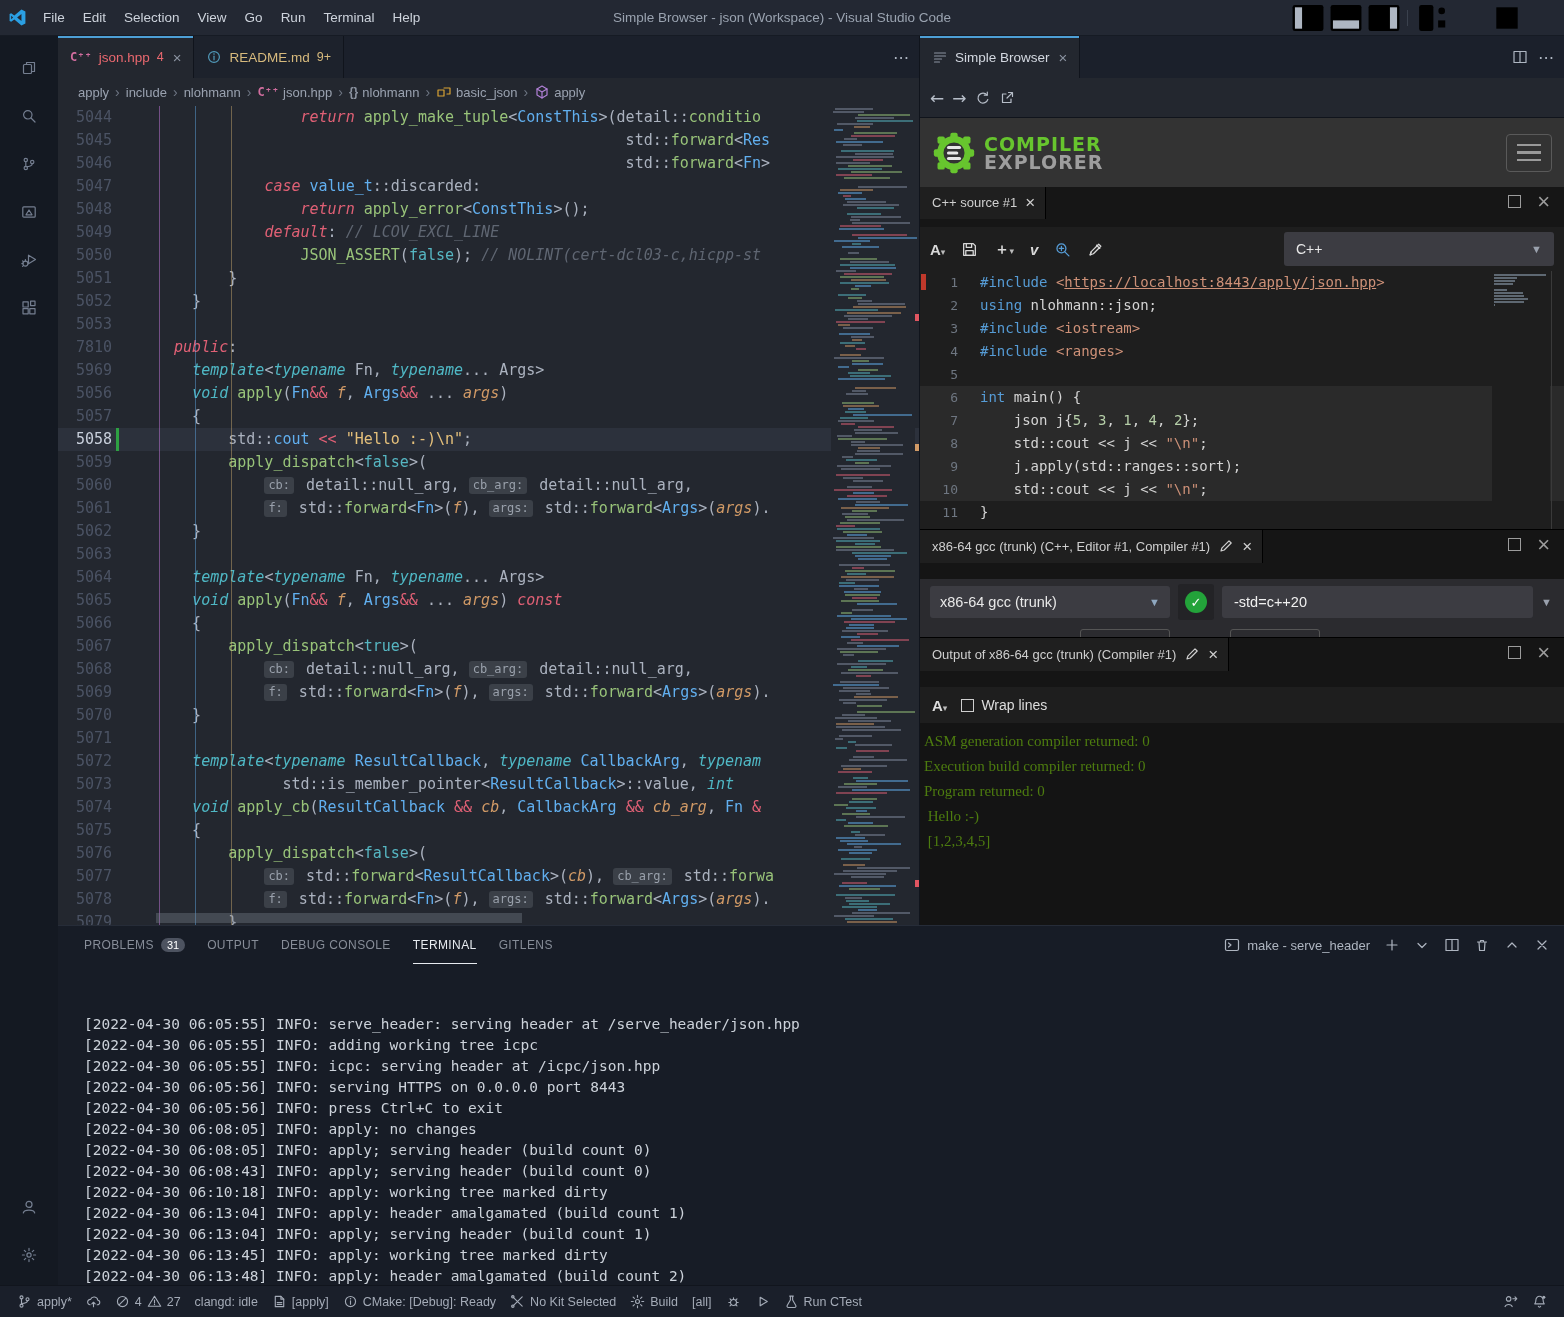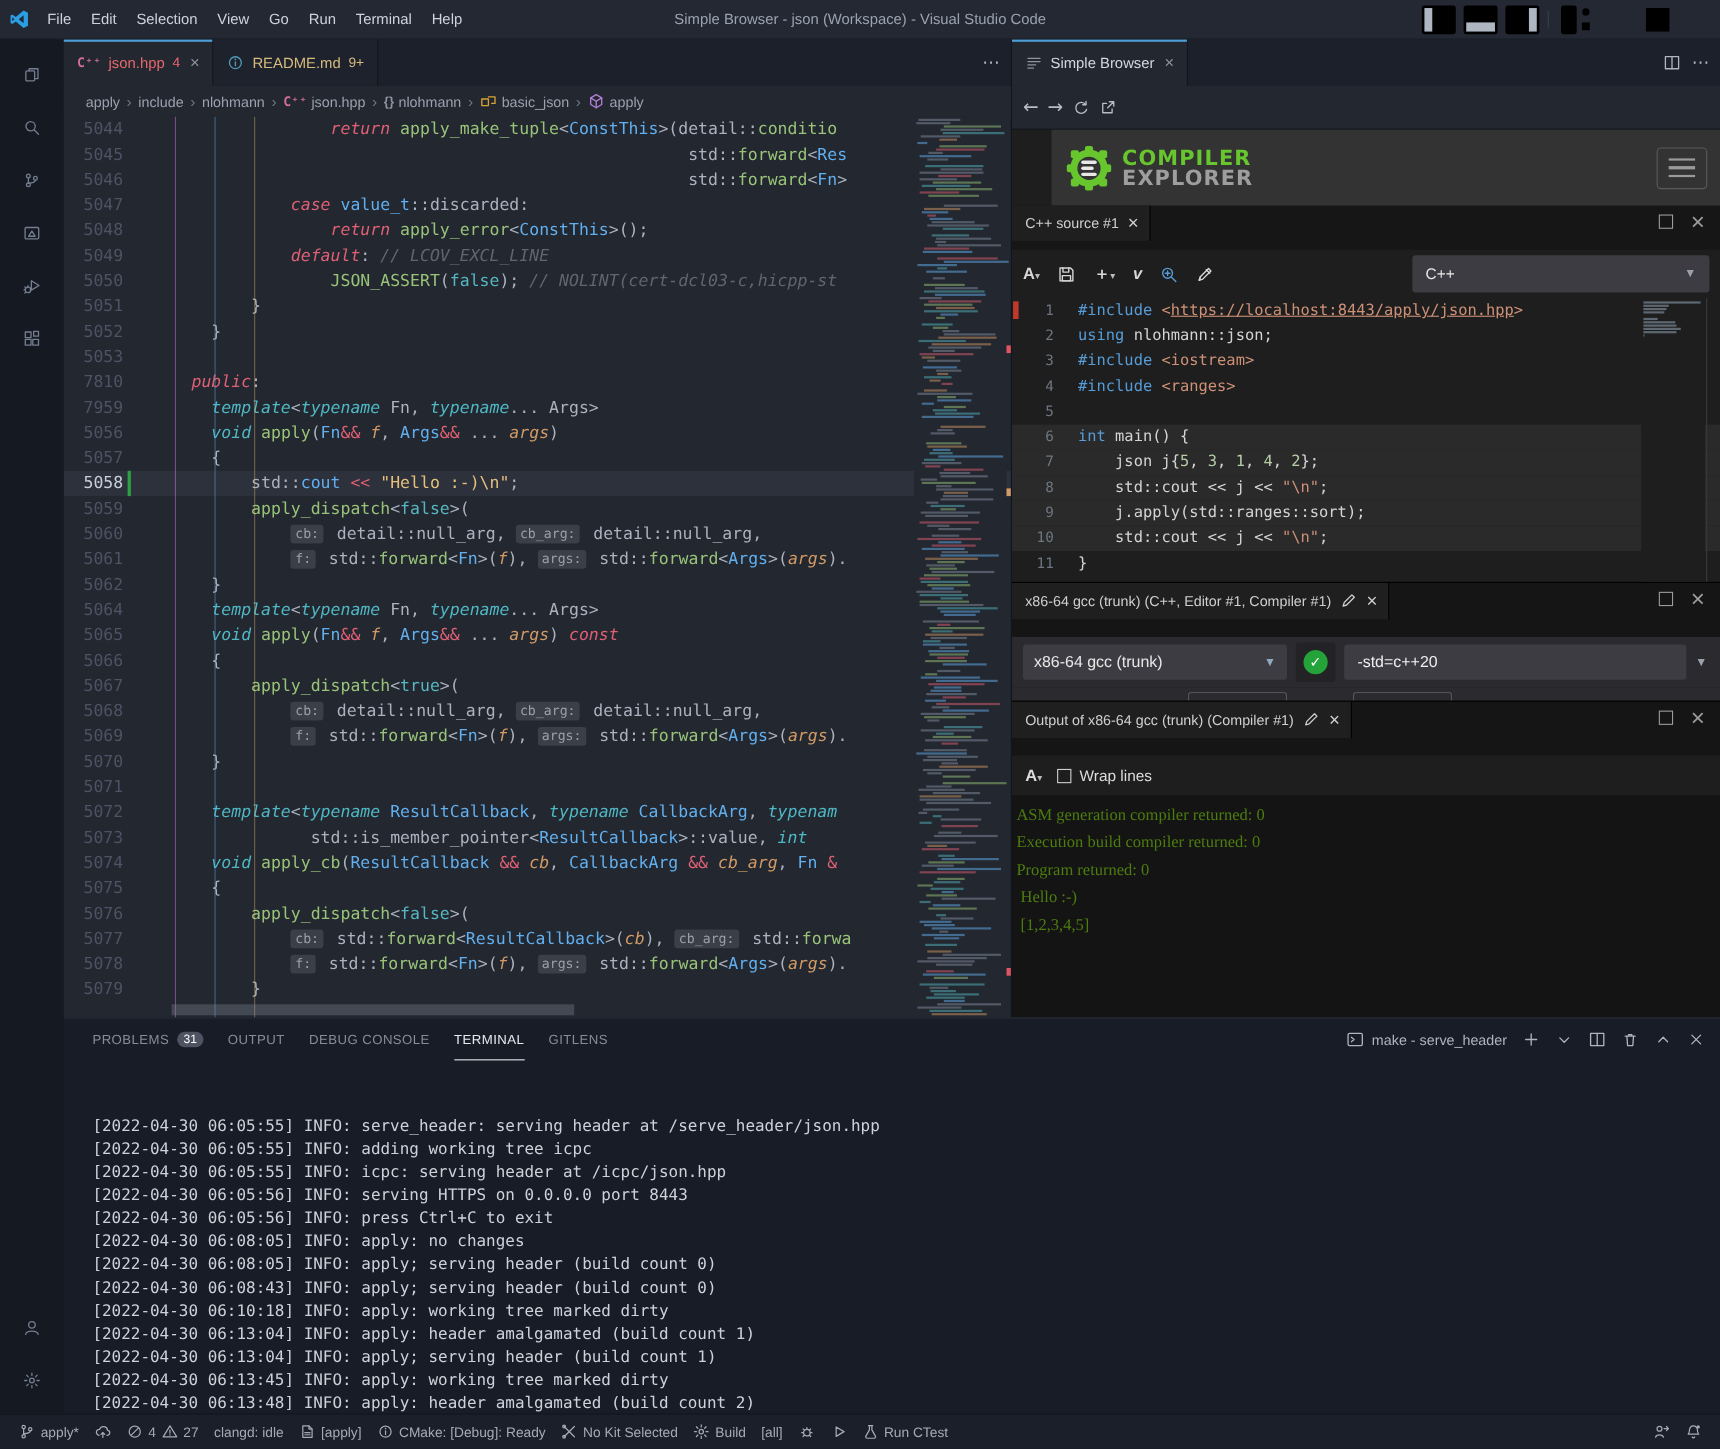--- a/index.html
+++ b/index.html
@@ -56,21 +56,21 @@
   #ovr { position:absolute; top:0; right:0; width:4px; bottom:0; }
   #hscroll { position:absolute; left:98px; bottom:2px; width:366px; height:10px; background:rgba(130,138,150,.35); }
 
   
   #browser { width:644px; display:flex; flex-direction:column; background:#23272f; min-width:0;}
   #bnav { height:40px; background:#23272f; display:flex; align-items:center; gap:8px; padding:0 10px; color:#b6bdc8; border-bottom:1px solid #10141c;}
   #url-box { flex:1; height:26px; background:#1a1e28; border:1px solid #2c323e; color:#c7cdd7; font-size:13.5px; display:flex; align-items:center; padding:0 10px; }
   .nav-arrow { font-size:17px; font-family:"DejaVu Sans",sans-serif; }
 
   #ce { flex:1; background:#1e1e1e; display:flex; flex-direction:column; min-height:0; color:#ccc; }
-  #ce-header { height:69px; background:#333333; display:flex; align-items:center; padding:0 12px;margin-left:36px; }
+  #ce-header { height:69px; background:#333333; display:flex; align-items:center; padding:0 12px; }
   #ce-burger { margin-left:auto; width:46px; height:38px; border:1px solid #5a5a5a; border-radius:4px; display:flex; flex-direction:column; justify-content:center; gap:5px; align-items:center;}
   #ce-burger i { display:block; width:24px; height:2.5px; background:#9a9a9a; }
   .gear-logo { width:44px; height:44px; }
   .logo-txt { margin-left:8px; font-weight:bold; font-size:19px; line-height:18px; letter-spacing:1px; font-family:"DejaVu Sans",sans-serif;}
   .logo-top { color:#67c52e; } .logo-bot { color:#9e9e9e; }
 
   .ce-tabrow { height:40px; background:#161616; display:flex; align-items:flex-start; }
   .ce-tab { background:#1f1f1f; color:#cfcfcf; font-size:13px; padding:8px 10px 9px 12px; display:flex; gap:8px; align-items:center; border-right:1px solid #000; }
   .ce-winbtns { margin-left:auto; display:flex; gap:16px; padding:8px 14px 0 0; color:#9c9c9c; align-items:center; }
   .sq { width:13px; height:13px; border:1.4px solid #9c9c9c; display:inline-block; }
@@ -357,28 +357,29 @@
               <div class="cline"><span class="ln">5045</span><span class="lnpad"></span><span class="sg-t">                                                    </span><span class="sg-t">std::</span><span class="sg-f">forward</span><span class="sg-t">&lt;</span><span class="sg-y">Res</span></div>
               <div class="cline"><span class="ln">5046</span><span class="lnpad"></span><span class="sg-t">                                                    </span><span class="sg-t">std::</span><span class="sg-f">forward</span><span class="sg-t">&lt;</span><span class="sg-y">Fn</span><span class="sg-t">&gt;</span></div>
               <div class="cline"><span class="ln">5047</span><span class="lnpad"></span><span class="sg-t">            </span><span class="sg-k">case</span><span class="sg-t"> </span><span class="sg-y">value_t</span><span class="sg-t">::discarded:</span></div>
               <div class="cline"><span class="ln">5048</span><span class="lnpad"></span><span class="sg-t">                </span><span class="sg-k">return</span><span class="sg-t"> </span><span class="sg-f">apply_error</span><span class="sg-t">&lt;</span><span class="sg-y">ConstThis</span><span class="sg-t">&gt;();</span></div>
               <div class="cline"><span class="ln">5049</span><span class="lnpad"></span><span class="sg-t">            </span><span class="sg-k">default</span><span class="sg-t">: </span><span class="sg-m">// LCOV_EXCL_LINE</span></div>
               <div class="cline"><span class="ln">5050</span><span class="lnpad"></span><span class="sg-t">                </span><span class="sg-f">JSON_ASSERT</span><span class="sg-t">(</span><span class="sg-n">false</span><span class="sg-t">); </span><span class="sg-m">// NOLINT(cert-dcl03-c,hicpp-st</span></div>
               <div class="cline"><span class="ln">5051</span><span class="lnpad"></span><span class="sg-t">        }</span></div>
               <div class="cline"><span class="ln">5052</span><span class="lnpad"></span><span class="sg-t">    }</span></div>
               <div class="cline"><span class="ln">5053</span><span class="lnpad"></span></div>
               <div class="cline"><span class="ln">7810</span><span class="lnpad"></span><span class="sg-t">  </span><span class="sg-k">public</span><span class="sg-t">:</span></div>
-              <div class="cline"><span class="ln">7959</span><span class="lnpad"></span><span class="sg-t">    </span><span class="sg-c">template</span><span class="sg-t">&lt;</span><span class="sg-c">typename</span><span class="sg-t"> Fn, </span><span class="sg-c">typename</span><span class="sg-t">... Args&gt;</span></div>
+              <div class="cline"><span class="ln">5969</span><span class="lnpad"></span><span class="sg-t">    </span><span class="sg-c">template</span><span class="sg-t">&lt;</span><span class="sg-c">typename</span><span class="sg-t"> Fn, </span><span class="sg-c">typename</span><span class="sg-t">... Args&gt;</span></div>
               <div class="cline"><span class="ln">5056</span><span class="lnpad"></span><span class="sg-t">    </span><span class="sg-c">void</span><span class="sg-t"> </span><span class="sg-f">apply</span><span class="sg-t">(</span><span class="sg-y">Fn</span><span class="sg-o">&amp;&amp;</span><span class="sg-t"> </span><span class="sg-p">f</span><span class="sg-t">, </span><span class="sg-y">Args</span><span class="sg-o">&amp;&amp;</span><span class="sg-t"> ... </span><span class="sg-p">args</span><span class="sg-t">)</span></div>
               <div class="cline"><span class="ln">5057</span><span class="lnpad"></span><span class="sg-t">    {</span></div>
               <div class="cline cur"><span class="ln">5058</span><span class="lnpad"><span class="gut-add"></span></span><span class="sg-t">        std::</span><span class="sg-y">cout</span><span class="sg-t"> </span><span class="sg-o">&lt;&lt;</span><span class="sg-t"> </span><span class="sg-s">"Hello :-)\n"</span><span class="sg-t">;</span></div>
               <div class="cline"><span class="ln">5059</span><span class="lnpad"></span><span class="sg-t">        </span><span class="sg-f">apply_dispatch</span><span class="sg-t">&lt;</span><span class="sg-n">false</span><span class="sg-t">&gt;(</span></div>
               <div class="cline"><span class="ln">5060</span><span class="lnpad"></span><span class="sg-t">            </span><span class="sg-h">cb:</span><span class="sg-t"> detail::null_arg, </span><span class="sg-h">cb_arg:</span><span class="sg-t"> detail::null_arg,</span></div>
               <div class="cline"><span class="ln">5061</span><span class="lnpad"></span><span class="sg-t">            </span><span class="sg-h">f:</span><span class="sg-t"> std::</span><span class="sg-f">forward</span><span class="sg-t">&lt;</span><span class="sg-y">Fn</span><span class="sg-t">&gt;(</span><span class="sg-p">f</span><span class="sg-t">), </span><span class="sg-h">args:</span><span class="sg-t"> std::</span><span class="sg-f">forward</span><span class="sg-t">&lt;</span><span class="sg-y">Args</span><span class="sg-t">&gt;(</span><span class="sg-p">args</span><span class="sg-t">).</span></div>
               <div class="cline"><span class="ln">5062</span><span class="lnpad"></span><span class="sg-t">    }</span></div>
+              <div class="cline"><span class="ln">5063</span><span class="lnpad"></span></div>
               <div class="cline"><span class="ln">5064</span><span class="lnpad"></span><span class="sg-t">    </span><span class="sg-c">template</span><span class="sg-t">&lt;</span><span class="sg-c">typename</span><span class="sg-t"> Fn, </span><span class="sg-c">typename</span><span class="sg-t">... Args&gt;</span></div>
               <div class="cline"><span class="ln">5065</span><span class="lnpad"></span><span class="sg-t">    </span><span class="sg-c">void</span><span class="sg-t"> </span><span class="sg-f">apply</span><span class="sg-t">(</span><span class="sg-y">Fn</span><span class="sg-o">&amp;&amp;</span><span class="sg-t"> </span><span class="sg-p">f</span><span class="sg-t">, </span><span class="sg-y">Args</span><span class="sg-o">&amp;&amp;</span><span class="sg-t"> ... </span><span class="sg-p">args</span><span class="sg-t">) </span><span class="sg-k">const</span></div>
               <div class="cline"><span class="ln">5066</span><span class="lnpad"></span><span class="sg-t">    {</span></div>
               <div class="cline"><span class="ln">5067</span><span class="lnpad"></span><span class="sg-t">        </span><span class="sg-f">apply_dispatch</span><span class="sg-t">&lt;</span><span class="sg-n">true</span><span class="sg-t">&gt;(</span></div>
               <div class="cline"><span class="ln">5068</span><span class="lnpad"></span><span class="sg-t">            </span><span class="sg-h">cb:</span><span class="sg-t"> detail::null_arg, </span><span class="sg-h">cb_arg:</span><span class="sg-t"> detail::null_arg,</span></div>
               <div class="cline"><span class="ln">5069</span><span class="lnpad"></span><span class="sg-t">            </span><span class="sg-h">f:</span><span class="sg-t"> std::</span><span class="sg-f">forward</span><span class="sg-t">&lt;</span><span class="sg-y">Fn</span><span class="sg-t">&gt;(</span><span class="sg-p">f</span><span class="sg-t">), </span><span class="sg-h">args:</span><span class="sg-t"> std::</span><span class="sg-f">forward</span><span class="sg-t">&lt;</span><span class="sg-y">Args</span><span class="sg-t">&gt;(</span><span class="sg-p">args</span><span class="sg-t">).</span></div>
               <div class="cline"><span class="ln">5070</span><span class="lnpad"></span><span class="sg-t">    }</span></div>
               <div class="cline"><span class="ln">5071</span><span class="lnpad"></span></div>
               <div class="cline"><span class="ln">5072</span><span class="lnpad"></span><span class="sg-t">    </span><span class="sg-c">template</span><span class="sg-t">&lt;</span><span class="sg-c">typename</span><span class="sg-t"> </span><span class="sg-y">ResultCallback</span><span class="sg-t">, </span><span class="sg-c">typename</span><span class="sg-t"> </span><span class="sg-y">CallbackArg</span><span class="sg-t">, </span><span class="sg-c">typenam</span></div>
               <div class="cline"><span class="ln">5073</span><span class="lnpad"></span><span class="sg-t">              std::is_member_pointer&lt;</span><span class="sg-y">ResultCallback</span><span class="sg-t">&gt;::value, </span><span class="sg-c">int</span></div>

